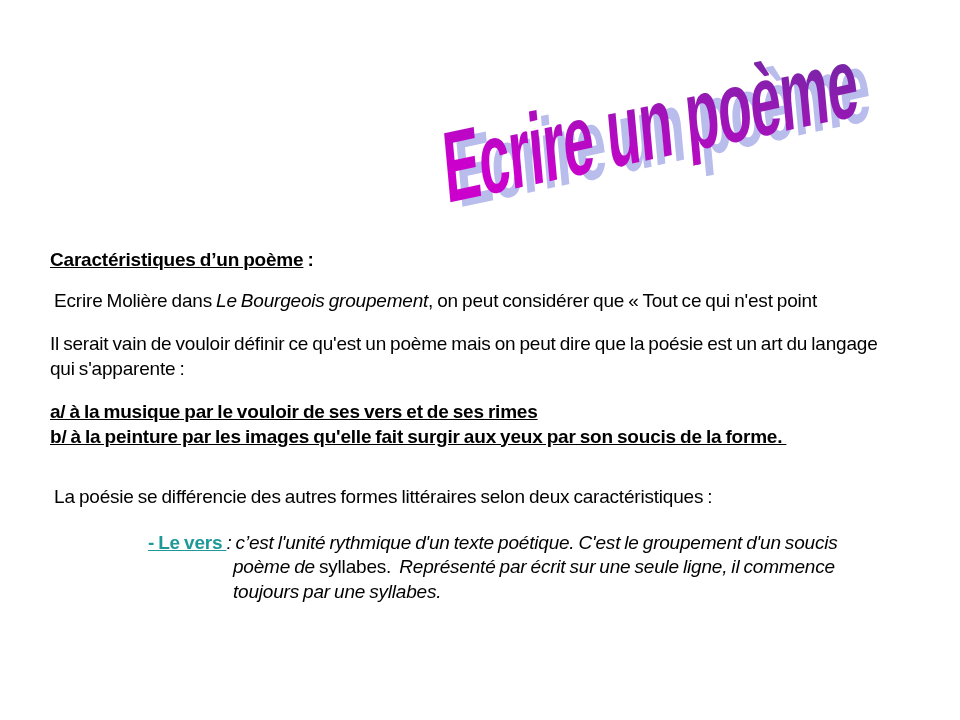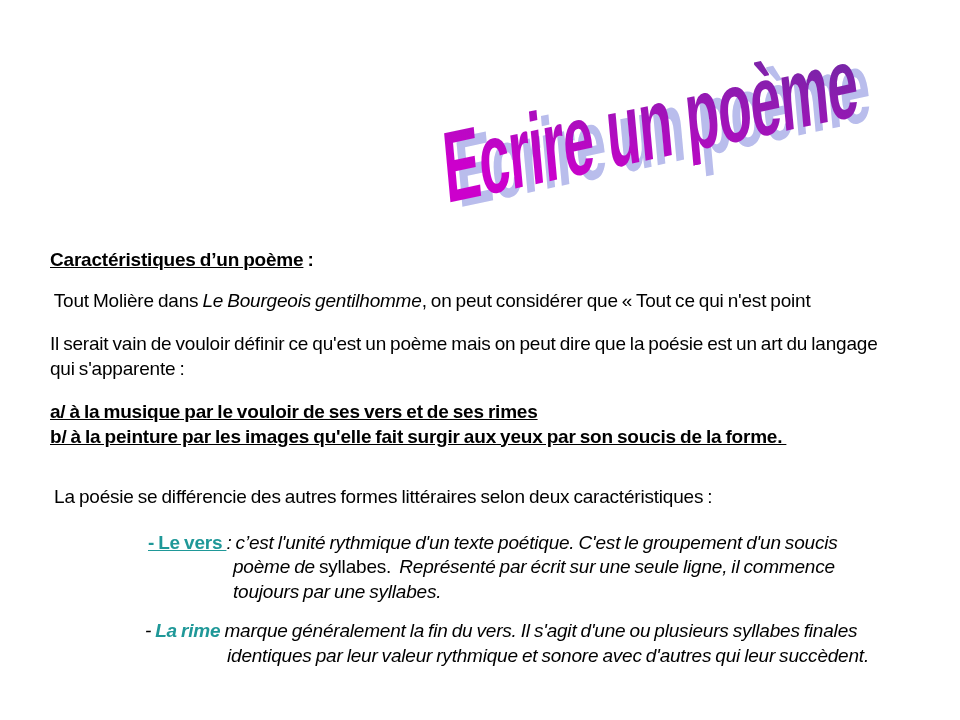--- a/index.html
+++ b/index.html
@@ -93,37 +93,33 @@
   <div class="wordart">
     <span class="wa wa-shadow" style="color: rgb(185, 189, 236);">Ecrire un poème</span>
     <span class="wa wa-fill" style="background-image: linear-gradient(192deg, rgb(110, 42, 162) 6%, rgb(204, 0, 204) 78%); color: rgb(168, 24, 176);">Ecrire un poème</span>
   </div>
 
   <div class="body-text" id="body-text">
       <div class="para para-heading">
         <div class="line first"><span class="seg-bu">Caractéristiques d’un poème</span><span class="seg-b"> :</span></div>
       </div>
       <div class="para para-moliere">
-        <div class="line first"><span class="seg-r"> Tout Molière dans </span><span class="seg-i">Le Bourgeois gentilhomme</span><span class="seg-r">, on peut considérer que « Tout ce qui n'est point</span></div>
+        <div class="line first"><span class="seg-r"> Ecrire Molière dans </span><span class="seg-i">Le Bourgeois groupement</span><span class="seg-r">, on peut considérer que « Tout ce qui n'est point</span></div>
       </div>
       <div class="para para-definition">
         <div class="line first"><span class="seg-r">Il serait vain de vouloir définir ce qu'est un poème mais on peut dire que la poésie est un art du langage</span></div>
         <div class="line"><span class="seg-r">qui s'apparente :</span></div>
       </div>
       <div class="para para-musique-peinture">
         <div class="line first"><span class="seg-bu">a/ à la musique par le vouloir de ses vers et de ses rimes</span></div>
         <div class="line"><span class="seg-bu">b/ à la peinture par les images qu'elle fait surgir aux yeux par son soucis de la forme. </span></div>
       </div>
       <div class="para para-difference">
         <div class="line first"><span class="seg-r"> La poésie se différencie des autres formes littéraires selon deux caractéristiques :</span></div>
       </div>
       <div class="para para-le-vers">
         <div class="line first"><span class="seg-tbu">- Le vers </span><span class="seg-i">: </span><span class="seg-i">c’est l'unité rythmique d'un texte poétique. C'est le groupement d'un soucis</span></div>
         <div class="line"><span class="seg-i">poème de </span><span class="seg-r">syllabes.  </span><span class="seg-i">Représenté par écrit sur une seule ligne, il commence</span></div>
         <div class="line"><span class="seg-i">toujours par une syllabes.</span></div>
       </div>
-      <div class="para para-la-rime">
-        <div class="line first"><span class="seg-i">- </span><span class="seg-tbi">La rime</span><span class="seg-i"> marque généralement la fin du vers. Il s'agit d'une ou plusieurs syllabes finales</span></div>
-        <div class="line"><span class="seg-i">identiques par leur valeur rythmique et sonore avec d'autres qui leur succèdent.</span></div>
-      </div>
     </div>
 
 </div>
 
 </body></html>

